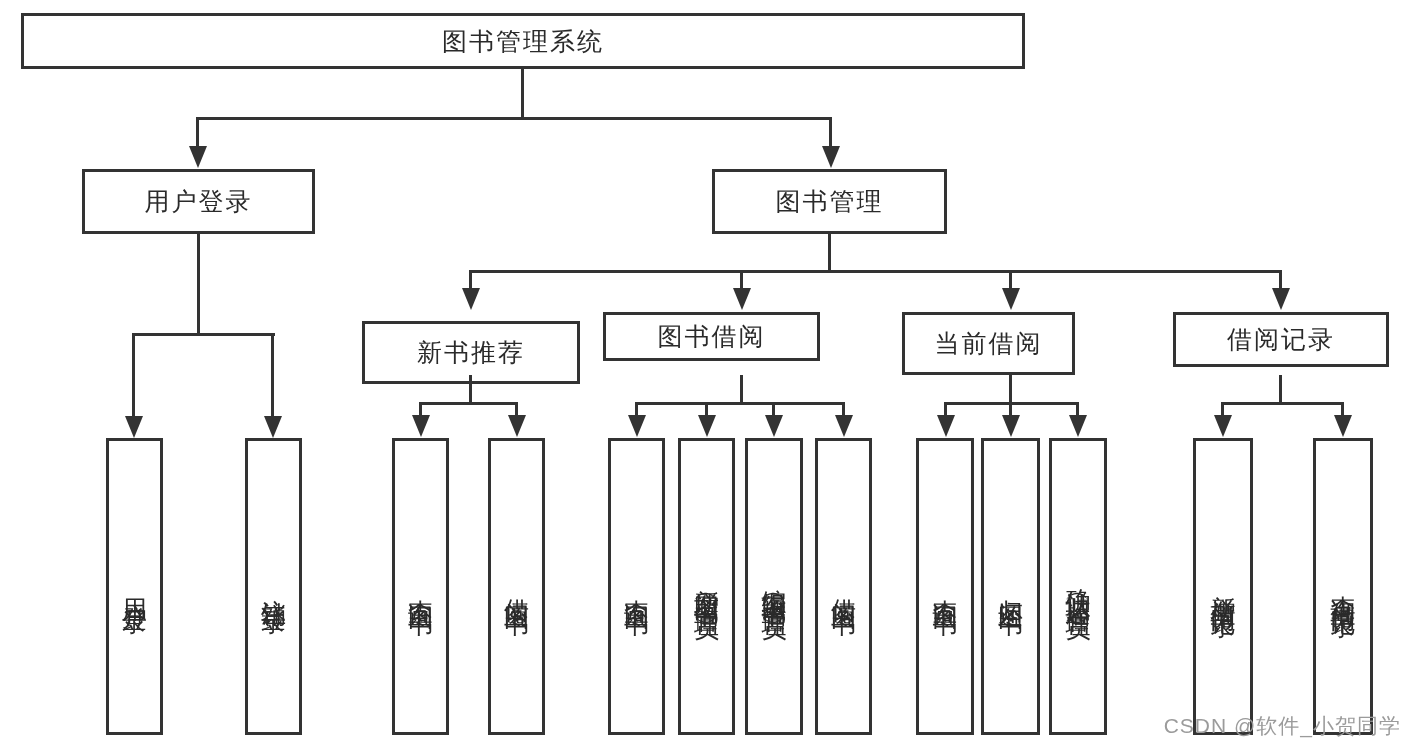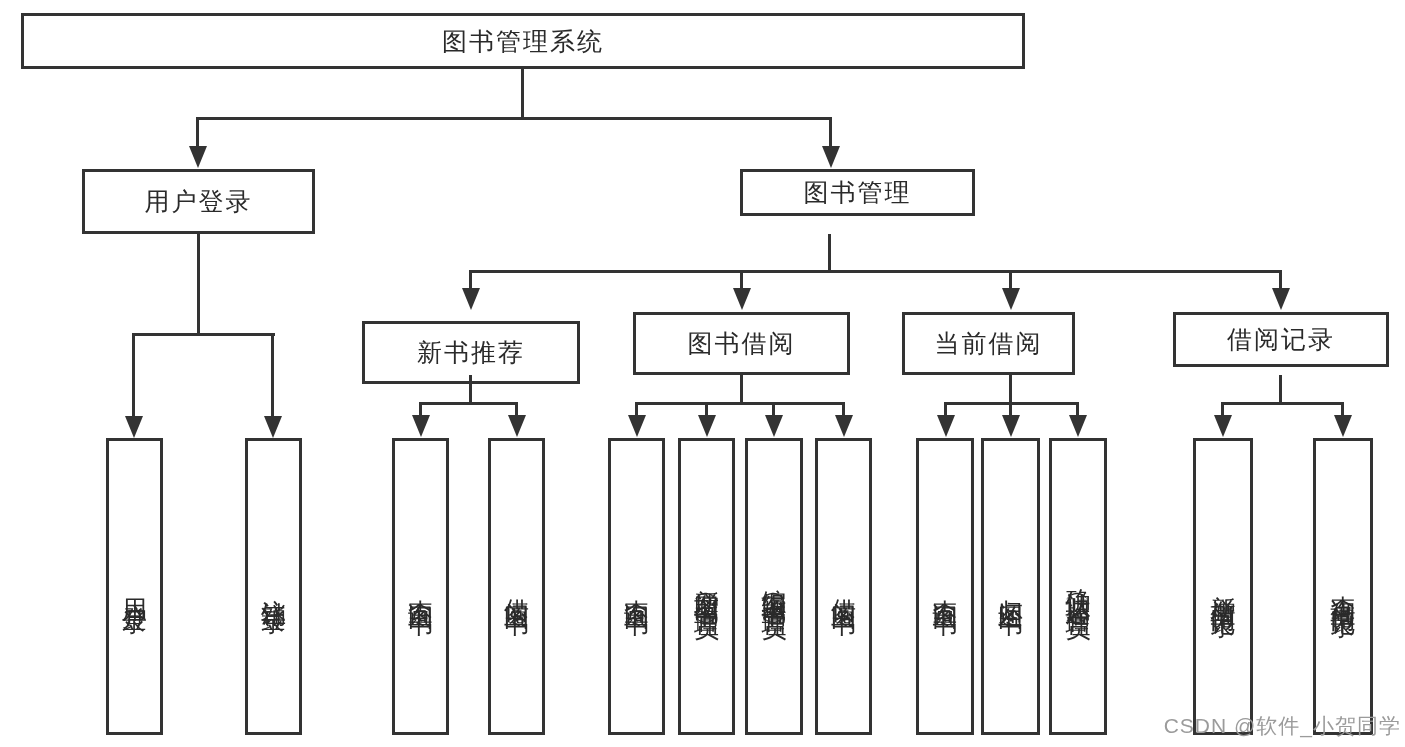--- a/index.html
+++ b/index.html
@@ -40,40 +40,40 @@
   </div>
 
   <div class="vl" style="left:521px;top:68px;height:50px"></div>
   <div class="hl" style="left:196px;top:117px;width:636px"></div>
   <div class="arrow" style="left:196px;top:120px;height:26px"></div>
   <div class="arrow" style="left:829px;top:120px;height:26px"></div>
 
   <div class="box" style="left:82px;top:169px;width:233px;height:65px">
     <span class="lbl">用户登录</span>
   </div>
-  <div class="box" style="left:740px;top:169px;width:235px;height:47px">
+  <div class="box" style="left:712px;top:169px;width:235px;height:65px">
     <span class="lbl">图书管理</span>
   </div>
 
   <div class="vl" style="left:197px;top:233px;height:102px"></div>
   <div class="hl" style="left:132px;top:333px;width:143px"></div>
   <div class="arrow" style="left:132px;top:336px;height:80px"></div>
   <div class="arrow" style="left:271px;top:336px;height:80px"></div>
 
   <div class="vl" style="left:828px;top:234px;height:39px"></div>
   <div class="hl" style="left:469px;top:270px;width:813px"></div>
   <div class="arrow" style="left:469px;top:273px;height:15px"></div>
   <div class="arrow" style="left:740px;top:273px;height:15px"></div>
   <div class="arrow" style="left:1009px;top:273px;height:15px"></div>
   <div class="arrow" style="left:1279px;top:273px;height:15px"></div>
 
   <div class="box" style="left:362px;top:321px;width:218px;height:63px">
     <span class="lbl">新书推荐</span>
   </div>
-  <div class="box" style="left:633px;top:312px;width:217px;height:63px">
+  <div class="box" style="left:603px;top:312px;width:217px;height:49px">
     <span class="lbl">图书借阅</span>
   </div>
   <div class="box" style="left:902px;top:312px;width:173px;height:63px">
     <span class="lbl">当前借阅</span>
   </div>
   <div class="box" style="left:1173px;top:312px;width:216px;height:55px">
     <span class="lbl">借阅记录</span>
   </div>
 
   <div class="vl" style="left:469px;top:375px;height:29px"></div>

